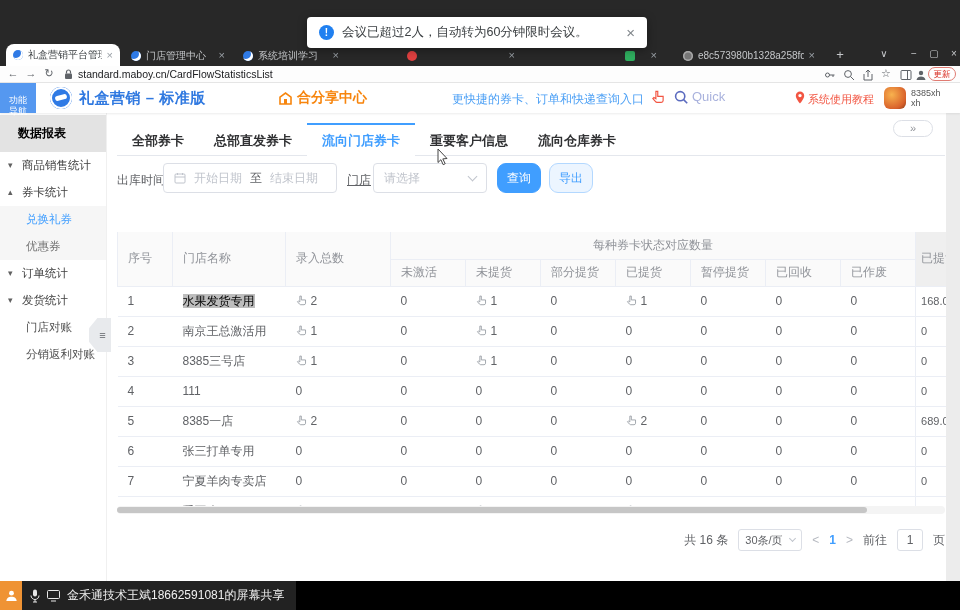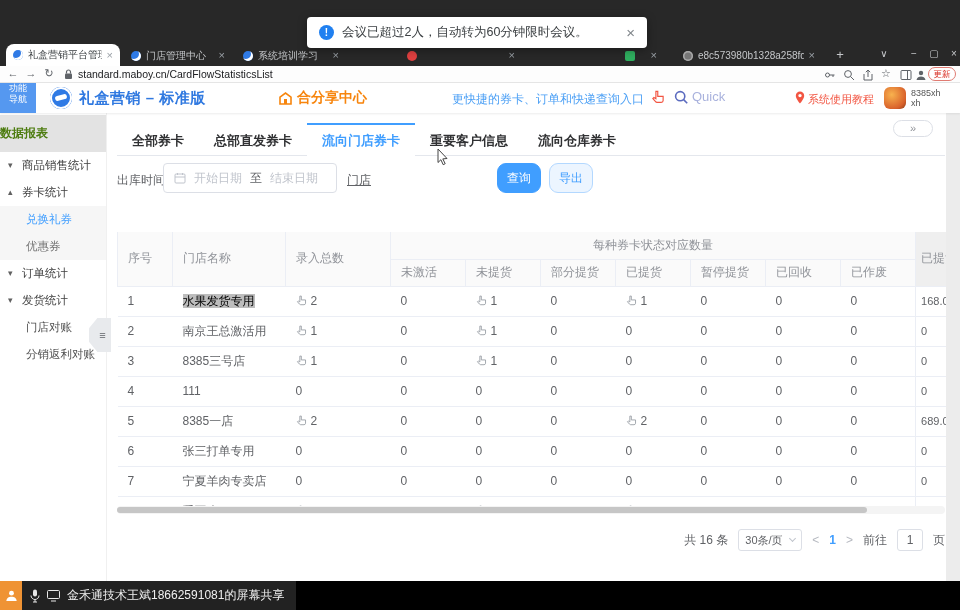--- a/index.html
+++ b/index.html
@@ -28,21 +28,21 @@
   .addr-bar span, .addr-bar svg { position:absolute; top:1px; }
   .nav-glyph { width:14px; text-align:center; font-size:11px; }
   .url-text { color:#202124; font-size:10.5px; top:2px !important; }
   .update-pill { position:absolute; left:928px; top:1px; width:28px; height:14px; border:1px solid #e07b72;
           border-radius:8px; color:#d93025; font-size:8.5px; text-align:center; line-height:12px; background:#fff; }
 
   
   .app-header { position:absolute; left:0; top:83px; width:960px; height:30px; background:#fff;
           box-shadow:0 1px 2px rgba(0,0,0,.08); z-index:2; }
   .nav-toggle { position:absolute; left:0; top:0; width:36px; height:30px; background:#5598f0; color:#fff;
-          font-size:9px; text-align:center; padding-top:0; line-height:1.25; }
+          font-size:9px; text-align:center; padding-top:12px; line-height:1.25; }
   .logo { position:absolute; left:50px; top:4px; width:22px; height:22px; border-radius:50%; background:#2f7ae5;
           box-shadow:inset 0 0 0 2px #fff, inset 0 0 0 4px #2f7ae5; }
   .logo::after { content:""; position:absolute; left:5px; top:8px; width:12px; height:5px; background:#fff; border-radius:3px; transform:rotate(-15deg); }
   .brand { position:absolute; left:79px; top:6px; font-size:15px; font-weight:bold; color:#3079e0; letter-spacing:.5px; }
   .share-center { position:absolute; left:278px; top:6px; display:flex; gap:4px; align-items:center;
           font-size:14px; font-weight:bold; color:#f7850d; }
   .quick-entry { position:absolute; left:452px; top:8px; font-size:12px; color:#4a9ff5; }
   .hand-red { position:absolute; left:651px; top:7px; }
   .q-icon { position:absolute; left:674px; top:7px; }
   .quick-label { position:absolute; left:692px; top:6px; font-size:13px; color:#a9b2dd; }
@@ -51,22 +51,22 @@
   .avatar { position:absolute; left:884px; top:4px; width:22px; height:22px; border-radius:6px;
           background:radial-gradient(circle at 35% 35%, #f8b24e, #d9622b 70%, #8c3c16); }
   .user-names { position:absolute; left:911px; top:5px; font-size:9px; color:#555; line-height:1.15; }
 
   
   .page { position:absolute; left:0; top:113px; width:960px; height:468px; background:#fff; }
   .right-strip { position:absolute; left:946px; top:0; width:14px; height:468px; background:#ececec; }
 
   
   .sidebar { position:absolute; left:0; top:0; width:107px; height:468px; background:#fff; border-right:1px solid #f0f0f0; }
-  .side-title { height:37px; margin-top:2px; background:#e3e3e3; font-size:12px; font-weight:bold; color:#4d7c0f;
-          line-height:37px; }
+  .side-title { height:37px; margin-top:2px; background:#e3e3e3; font-size:12px; font-weight:bold; color:#000000;
+          line-height:37px; padding-left:18px; }
   .side-item { height:27px; line-height:27px; font-size:11.5px; color:#404040; padding-left:22px; position:relative; white-space:nowrap; }
   .side-item .caret { position:absolute; left:8px; font-size:9px; color:#606060; }
   .side-item.sub { background:#f6f6f6; padding-left:26px; color:#707070; }
   .side-item.sub2 { padding-left:26px; color:#505050; }
   .side-item.sel { color:#409eff; }
   .side-handle { position:absolute; left:89px; top:205px; width:22px; height:34px; background:#e8eaed;
           clip-path:polygon(38% 0,100% 0,100% 100%,38% 100%,0 70%,0 30%); color:#5f6368; font-size:11px;
           text-align:center; line-height:34px; padding-left:5px; }
 
   
@@ -275,20 +275,24 @@
       <div class="date-input">
         <svg width="12" height="12" viewBox="0 0 12 12">
             <rect x="1" y="2" width="10" height="9" rx="1" fill="none" stroke="#c0c4cc"></rect>
             <path d="M1 5h10M3.5 1v2M8.5 1v2" stroke="#c0c4cc"></path>
           </svg>
         <span class="ph">开始日期</span>
         <span>至</span>
         <span class="ph">结束日期</span>
       </div>
       <span class="flt-label store-label">门店</span>
+      <div class="store-select">
+        <span class="ph">请选择</span>
+        <span class="chev"></span>
+      </div>
       <div class="btn btn-primary">查询</div>
       <div class="btn btn-plain">导出</div>
     </div>
 
 
     <div class="table-wrap">
       <table id="rpt-table">
           <colgroup>
             <col style="width: 55px;">
             <col style="width: 113px;">

